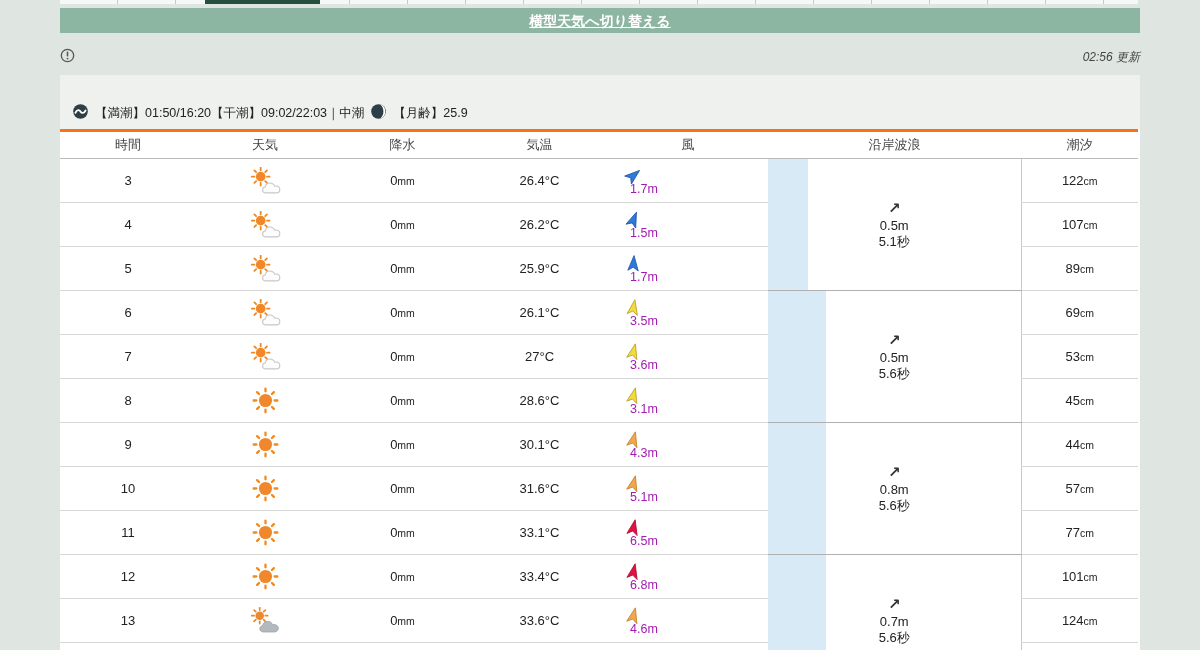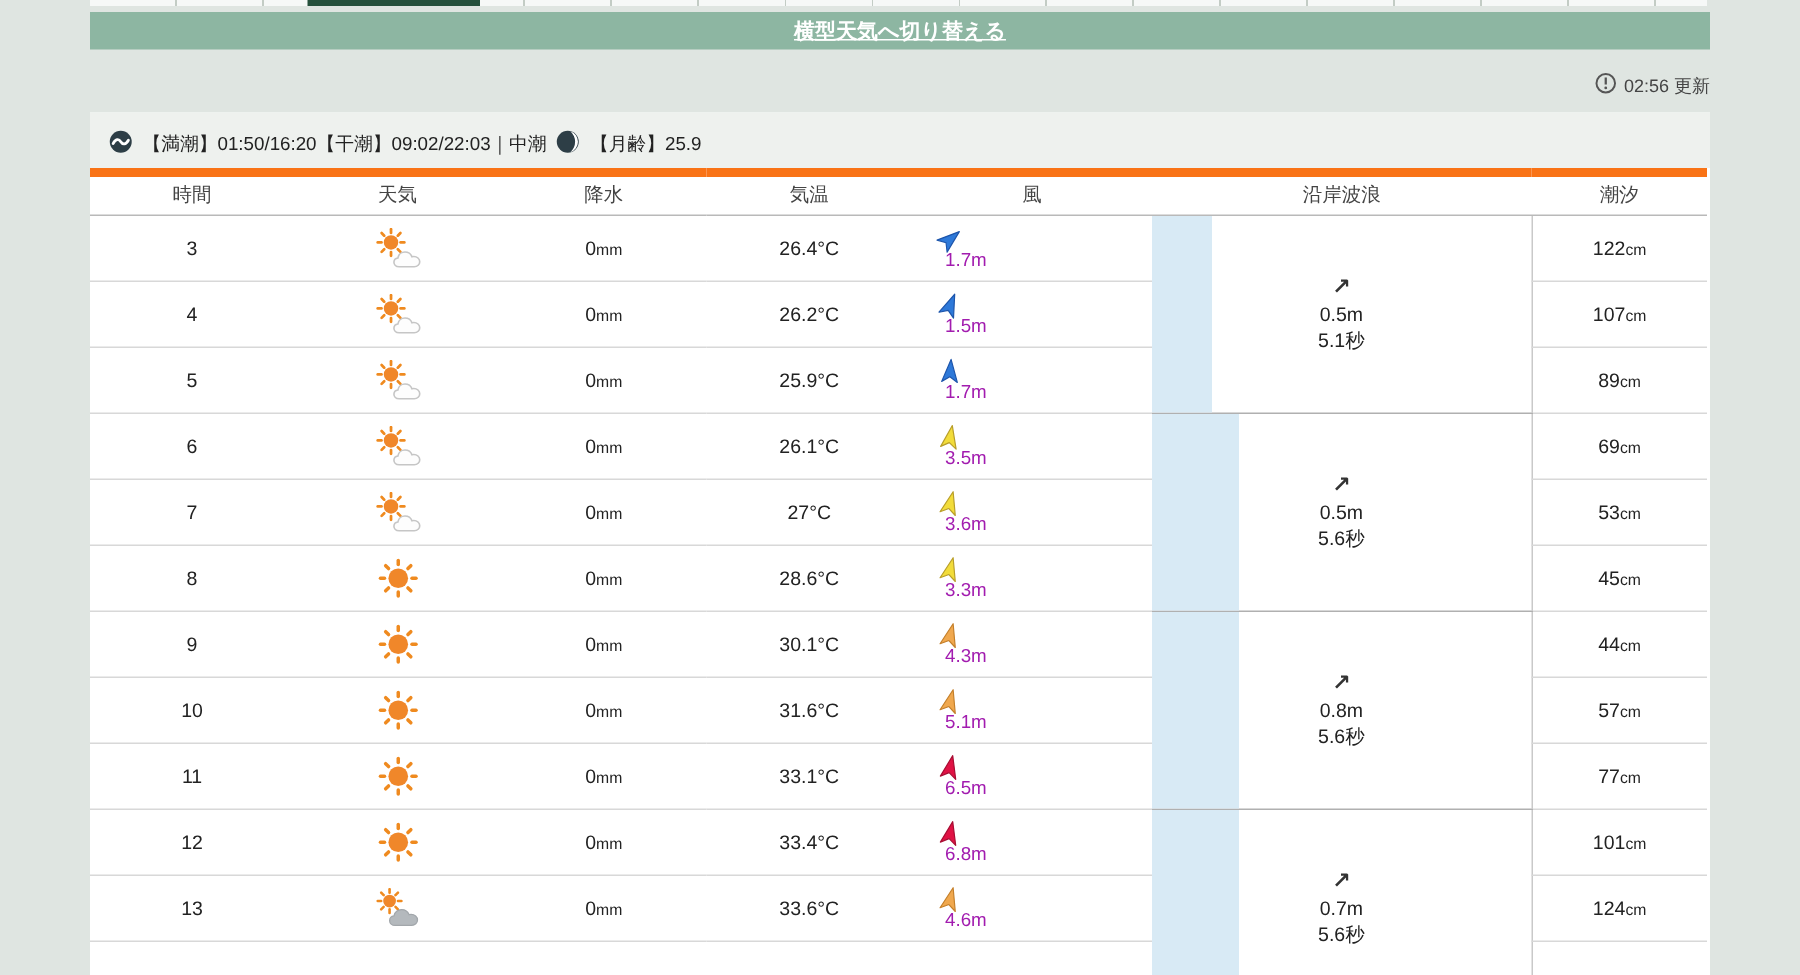--- a/index.html
+++ b/index.html
@@ -8,30 +8,30 @@
   }
   *{margin:0;padding:0;box-sizing:border-box;}
   html,body{width:1200px;height:650px;overflow:hidden;}
   body{background:var(--page-bg);font-family:"Liberation Sans","DejaVu Sans",sans-serif;color:var(--txt);}
   .tabstrip{position:relative;margin:0 60px;height:4px;width:1078px;
     background:repeating-linear-gradient(90deg,#f6f8f7 0 57px,#c3ccc5 57px 58px);}
   .tabstrip .active-tab{position:absolute;left:145px;top:0;width:115px;height:4px;background:var(--active-tab);}
   .banner{margin:4px 60px 0;height:25px;background:var(--banner);text-align:center;line-height:25px;}
   .banner a{color:#fff;font-size:14px;font-weight:600;text-decoration:underline;cursor:pointer;}
   .updated-bar{margin:16px 60px 10px;height:16px;text-align:right;font-size:12px;color:#444;
-    display:flex;justify-content:flex-end;align-items:center;gap:5px;}
+    display:flex;justify-content:space-between;align-items:center;gap:5px;font-style:italic;}
   .content{margin:0 60px;background:#fff;}
   .date-header{background:#eef1ee;padding:8px 12px 6px;}
   .dh-line1{display:flex;align-items:center;gap:7px;}
   .dh-date{font-size:17px;font-weight:bold;color:#222;}
   .dh-small{font-size:13px;color:#222;}
-  .dh-line2{display:flex;align-items:center;gap:6px;margin-top:3px;font-size:12.5px;color:#222;}
+  .dh-line2{display:flex;align-items:center;gap:6px;margin-top:20px;font-size:12.5px;color:#222;}
   table{border-collapse:collapse;width:1078px;table-layout:fixed;background:#fff;}
   thead th{height:28px;font-size:13px;font-weight:normal;color:#444;
-    border-top:6px solid #f97316;border-bottom:1px solid #b9b9b9;background:#fff;}
+    border-top:3px solid #f97316;border-bottom:1px solid #b9b9b9;background:#fff;}
   tbody td{height:44px;border-bottom:1px solid #d8d8d8;text-align:center;font-size:13px;color:#222;vertical-align:middle;}
   td.c-wind{text-align:left;padding-left:14px;}
   .windwrap{display:inline-flex;flex-direction:column;align-items:flex-start;line-height:1;}
   .windwrap svg{margin-left:2px;}
   .windspeed{font-size:12.5px;margin-top:-2px;margin-left:8px;color:#a21caf;}
   td.c-wave{position:relative;border-bottom:1px solid #b0b0b0;padding:0;}
   .wavebar{position:absolute;left:0;top:0;bottom:0;background:var(--wave-bar);}
   .wavecontent{position:relative;line-height:1.3;font-size:13px;color:#222;}
   .wavedir{font-size:15px;font-weight:bold;color:#333;}
   td.c-tide{border-left:1px solid #c9c9c9;}
@@ -258,21 +258,21 @@
                 <line x1="7.3" y1="7.3" x2="5.3" y2="5.3"></line>
               </g>
               <circle cx="14" cy="14" r="6.8" fill="#f0872a"></circle>
             </svg></td>
           <td class="c-precip">0<span class="unit">mm</span></td>
           <td class="c-temp">28.6°C</td>
           <td class="c-wind"><span class="windwrap">
               <svg width="19" height="19" viewBox="0 0 24 24" style="transform:rotate(14deg)">
                 <path d="M12 2 L18.6 21 L12 16.6 L5.4 21 Z" fill="#f2dc3a" stroke="#b89e2a" stroke-width="1" stroke-linejoin="round"></path>
               </svg>
-              <span class="windspeed">3.3m</span>
+              <span class="windspeed">3.1m</span>
             </span></td>
           <td class="c-tide">45<span class="unit">cm</span></td>
         </tr>
         <tr>
           <td class="c-hour">9</td>
           <td class="c-weather"><svg class="icon-inline" width="27" height="27" viewBox="0 0 28 28">
               <g stroke="#ef8a1f" stroke-width="2.4" stroke-linecap="round">
                 <line x1="14.0" y1="4.5" x2="14.0" y2="1.7"></line>
                 <line x1="20.7" y1="7.3" x2="22.7" y2="5.3"></line>
                 <line x1="23.5" y1="14.0" x2="26.3" y2="14.0"></line>

